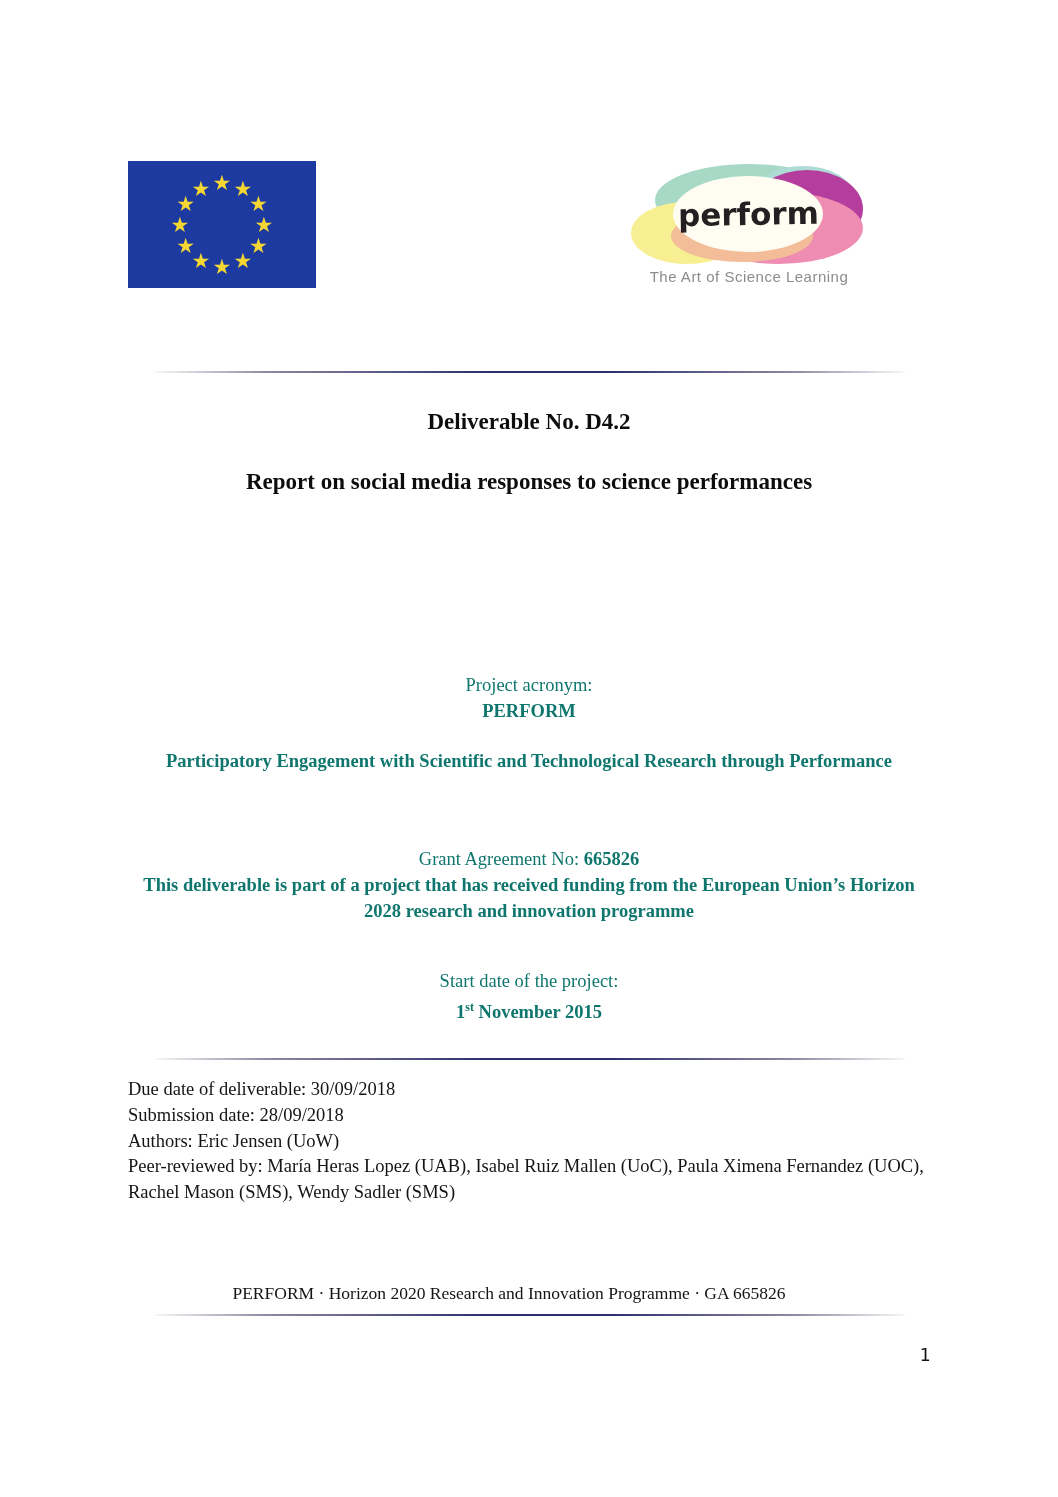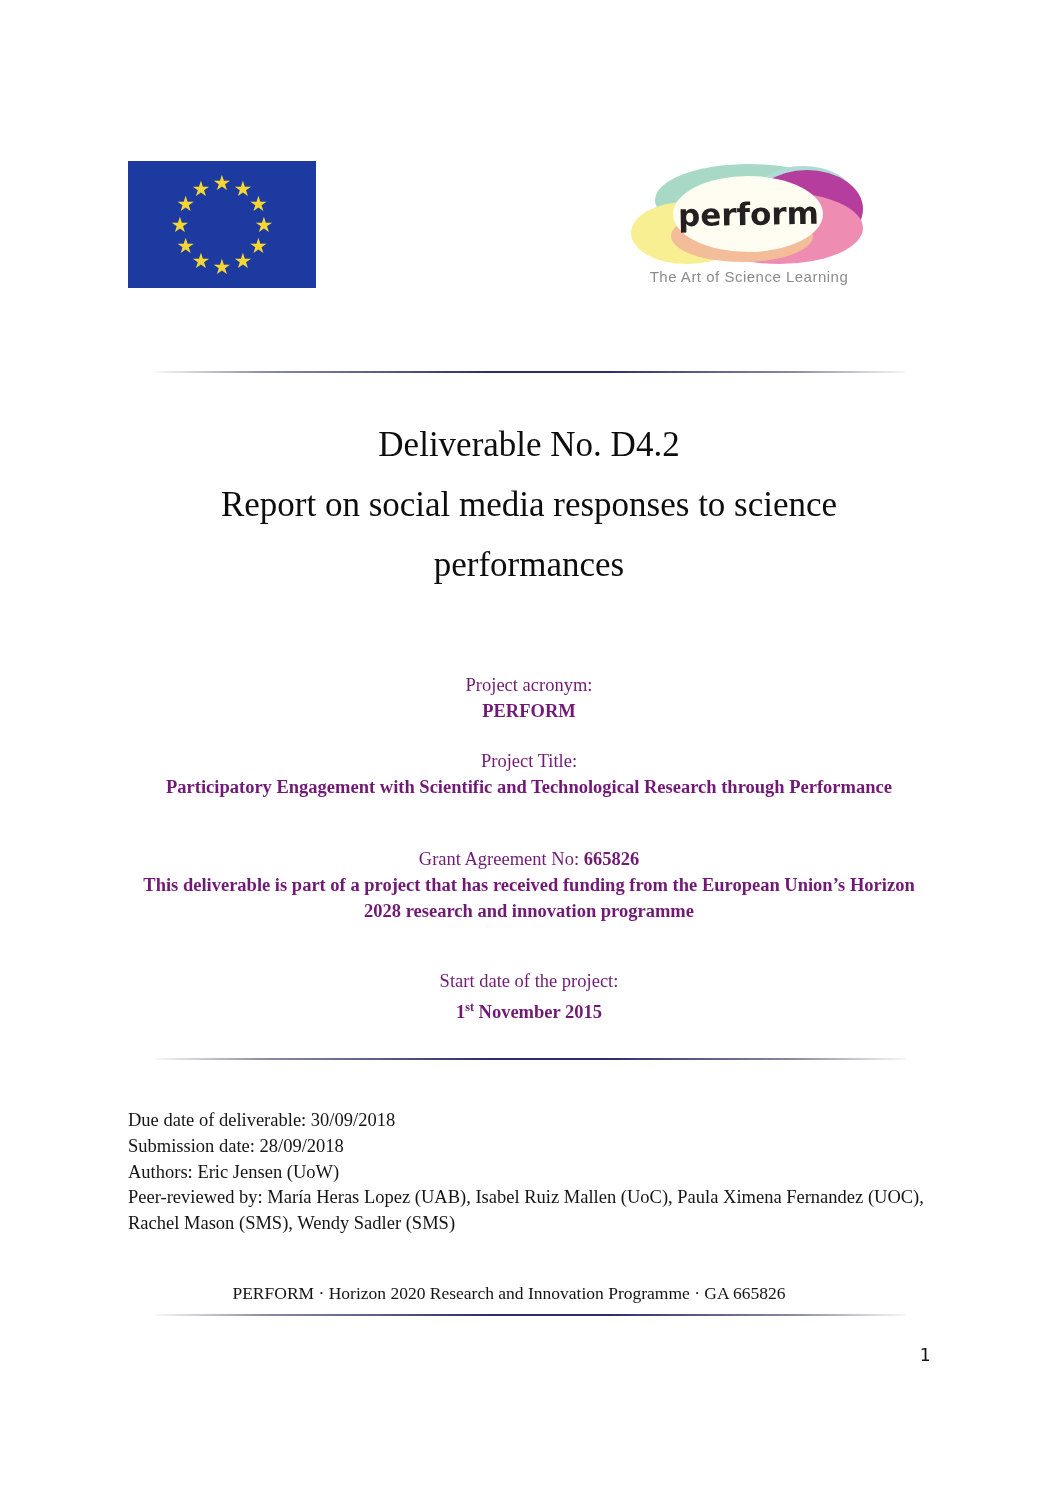--- a/index.html
+++ b/index.html
@@ -81,57 +81,56 @@
       rgba(200,200,205,0.15) 100%);
   }
   .divider-1 { top: 371px; }
   .divider-2 { top: 1058px; }
   .divider-3 { top: 1314px; }
 
   
   .doc-title {
     position: absolute;
     left: 139px;
-    top: 415px;
+    top: 392px;
     width: 780px;
     text-align: center;
-    font-weight: normal;
-    font-size: 35px;
+    font-weight: bold;
+    font-size: 23px;
     line-height: 60px;
     color: #0d0d0d;
   }
 
   
   .center-block {
     position: absolute;
     left: 129px;
     width: 800px;
     text-align: center;
     font-size: 18.5px;
     line-height: 26px;
-    color: #701a75;
+    color: #0f766e;
   }
   .acronym-block { top: 672px; }
   .title-block   { top: 748px; }
   .grant-block   { top: 846px; }
   .start-block   { top: 968px; }
   .bold { font-weight: bold; }
   .start-block sup { font-size: 12px; }
 
   
   .details-block {
     position: absolute;
     left: 128px;
     top: 1077px;
     width: 808px;
     font-size: 18.5px;
     line-height: 25.8px;
     color: #141414;
     text-align: left;
-    margin-top: 31px;
   }
 
   
   .footer-text {
     position: absolute;
     left: 129px;
     top: 1283px;
     width: 760px;
     text-align: center;
     font-size: 17.5px;
@@ -192,21 +191,20 @@
     <div>Deliverable No. D4.2</div>
     <div>Report on social media responses to science performances</div>
   </div>
 
   <div class="center-block acronym-block">
     <div>Project acronym:</div>
     <div class="bold">PERFORM</div>
   </div>
 
   <div class="center-block title-block">
-    <div>Project Title:</div>
     <div class="bold">Participatory Engagement with Scientific and Technological Research through Performance</div>
   </div>
 
   <div class="center-block grant-block">
     <div><span>Grant Agreement No: </span><span class="bold">665826</span></div>
     <div class="bold">This deliverable is part of a project that has received funding from the European Union’s Horizon 2028 research and innovation programme</div>
   </div>
 
   <div class="center-block start-block">
     <div>Start date of the project:</div>

